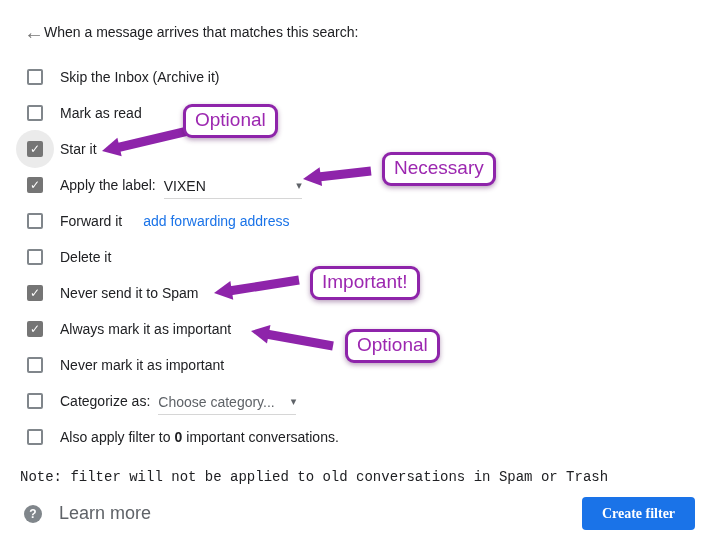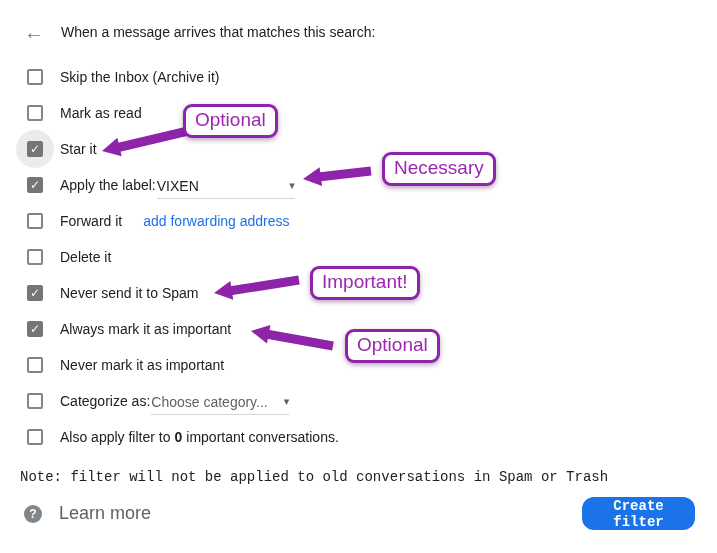--- a/index.html
+++ b/index.html
@@ -1,53 +1,53 @@
 <!DOCTYPE html>
 <html><head>
 <meta charset="utf-8">
 <style>
   html,body { margin:0; padding:0; background:#fff; }
   body { width:717px; height:553px; font-family:"Liberation Sans","DejaVu Sans",sans-serif; }
   .page { position:relative; width:717px; height:553px; background:#fff; overflow:hidden; }
 
   .header { position:absolute; top:22px; left:24px; display:flex; align-items:center; }
   .back { width:20px; font-size:20px; line-height:20px; color:#757575; cursor:pointer; }
-  .title { margin-left:17px; font-size:14px; color:#202124; }
+  .title { font-size:14px; color:#202124; }
 
   .rows { position:absolute; top:59px; left:0; width:717px; }
   .row { height:36px; display:flex; align-items:center; padding-left:27px; font-size:14px; color:#202124; }
   .cbwrap { width:16px; height:16px; margin-right:17px; position:relative; flex:0 0 16px; }
   .cbwrap.halo::before { content:""; position:absolute; left:-11px; top:-11px; width:38px; height:38px;
       background:#ebebeb; border-radius:50%; }
   .checkbox { position:absolute; left:0; top:0; width:16px; height:16px; box-sizing:border-box;
       border:2px solid #80868b; border-radius:2px; background:#fff;
       display:flex; align-items:center; justify-content:center; cursor:pointer; }
   .checkbox.checked { background:#757575; border-color:#757575; }
   .check { display:none; color:#fff; font-size:12px; font-weight:bold; line-height:1; }
   .checkbox.checked .check { display:block; }
 
   .dropdown { display:inline-flex; align-items:center; justify-content:space-between;
-      width:138px; margin-left:1px; border-bottom:1px solid #d6d6d6; padding-bottom:4px;
+      width:138px; margin-left:8px; border-bottom:1px solid #d6d6d6; padding-bottom:4px;
       position:relative; top:3px; cursor:pointer; }
   .dd-text { font-size:14px; color:#202124; }
   .dropdown.muted .dd-text { color:#5f6368; }
   .caret { font-size:11px; color:#5f6368; line-height:1; }
   .link { margin-left:21px; color:#1a73e8; cursor:pointer; }
   .bold-num { font-weight:bold; margin:0 4px; }
 
   .note { position:absolute; left:20px; top:469px; font-size:14px; color:#202124;font-family:Liberation Mono, monospace; }
 
   .learnmore { position:absolute; left:24px; top:503px; display:flex; align-items:center; }
   .help-circle { width:18px; height:18px; border-radius:50%; background:#80868b; color:#fff;
       font-size:12px; font-weight:bold; display:flex; align-items:center; justify-content:center; cursor:pointer; }
   .learn-text { margin-left:17px; font-size:18px; color:#5f6368; cursor:pointer; }
 
   .create-btn { position:absolute; left:582px; top:497px; width:113px; height:33px;
-      background:#1a73e8; color:#fff; border:none; border-radius:12px;
-      font-size:14px; font-weight:bold; font-family:Liberation Mono, monospace; cursor:pointer; }
+      background:#1a73e8; color:#fff; border:none; border-radius:4px;
+      font-size:14px; font-weight:bold; font-family:Liberation Serif, serif; cursor:pointer; }
 
   .overlay { position:absolute; left:0; top:0; width:717px; height:553px; pointer-events:none; }
   .overlay line { stroke:#8e24aa; stroke-width:9; }
   .overlay polygon { fill:#8e24aa; }
 
   .callout { position:absolute; background:#fff; border:3px solid #8e24aa; color:#9c27b0;
       border-radius:9px; padding:2px 9px 4px 9px; font-size:19px; line-height:1.15;
       white-space:nowrap; box-shadow:0 2px 5px rgba(80,20,90,0.4);margin-left:17px; }
 </style>
 </head>

